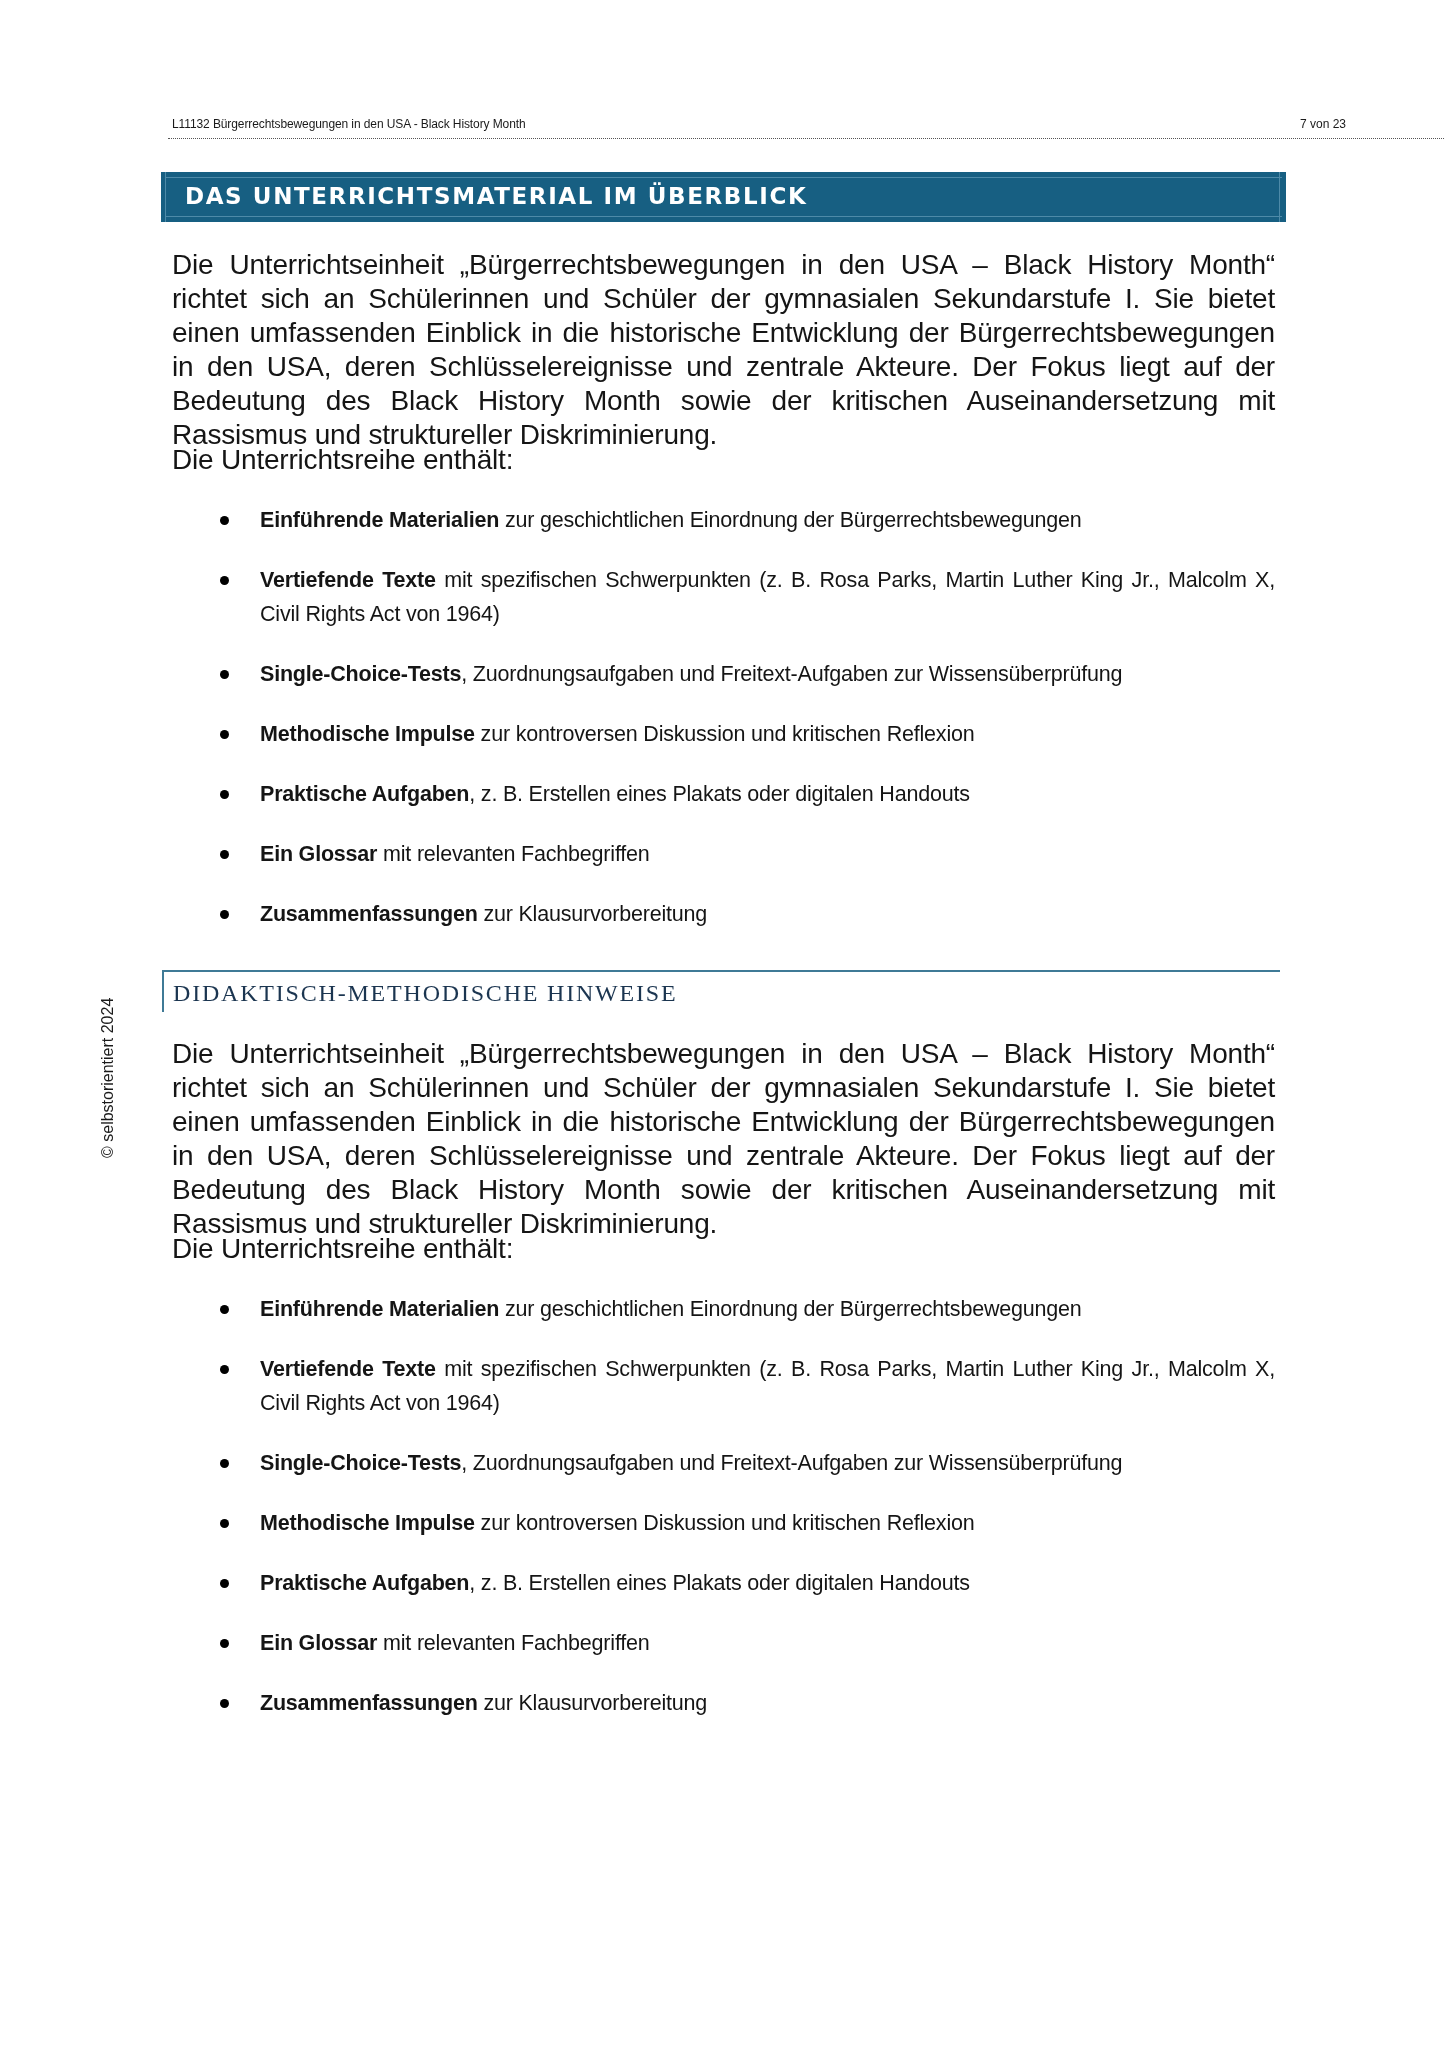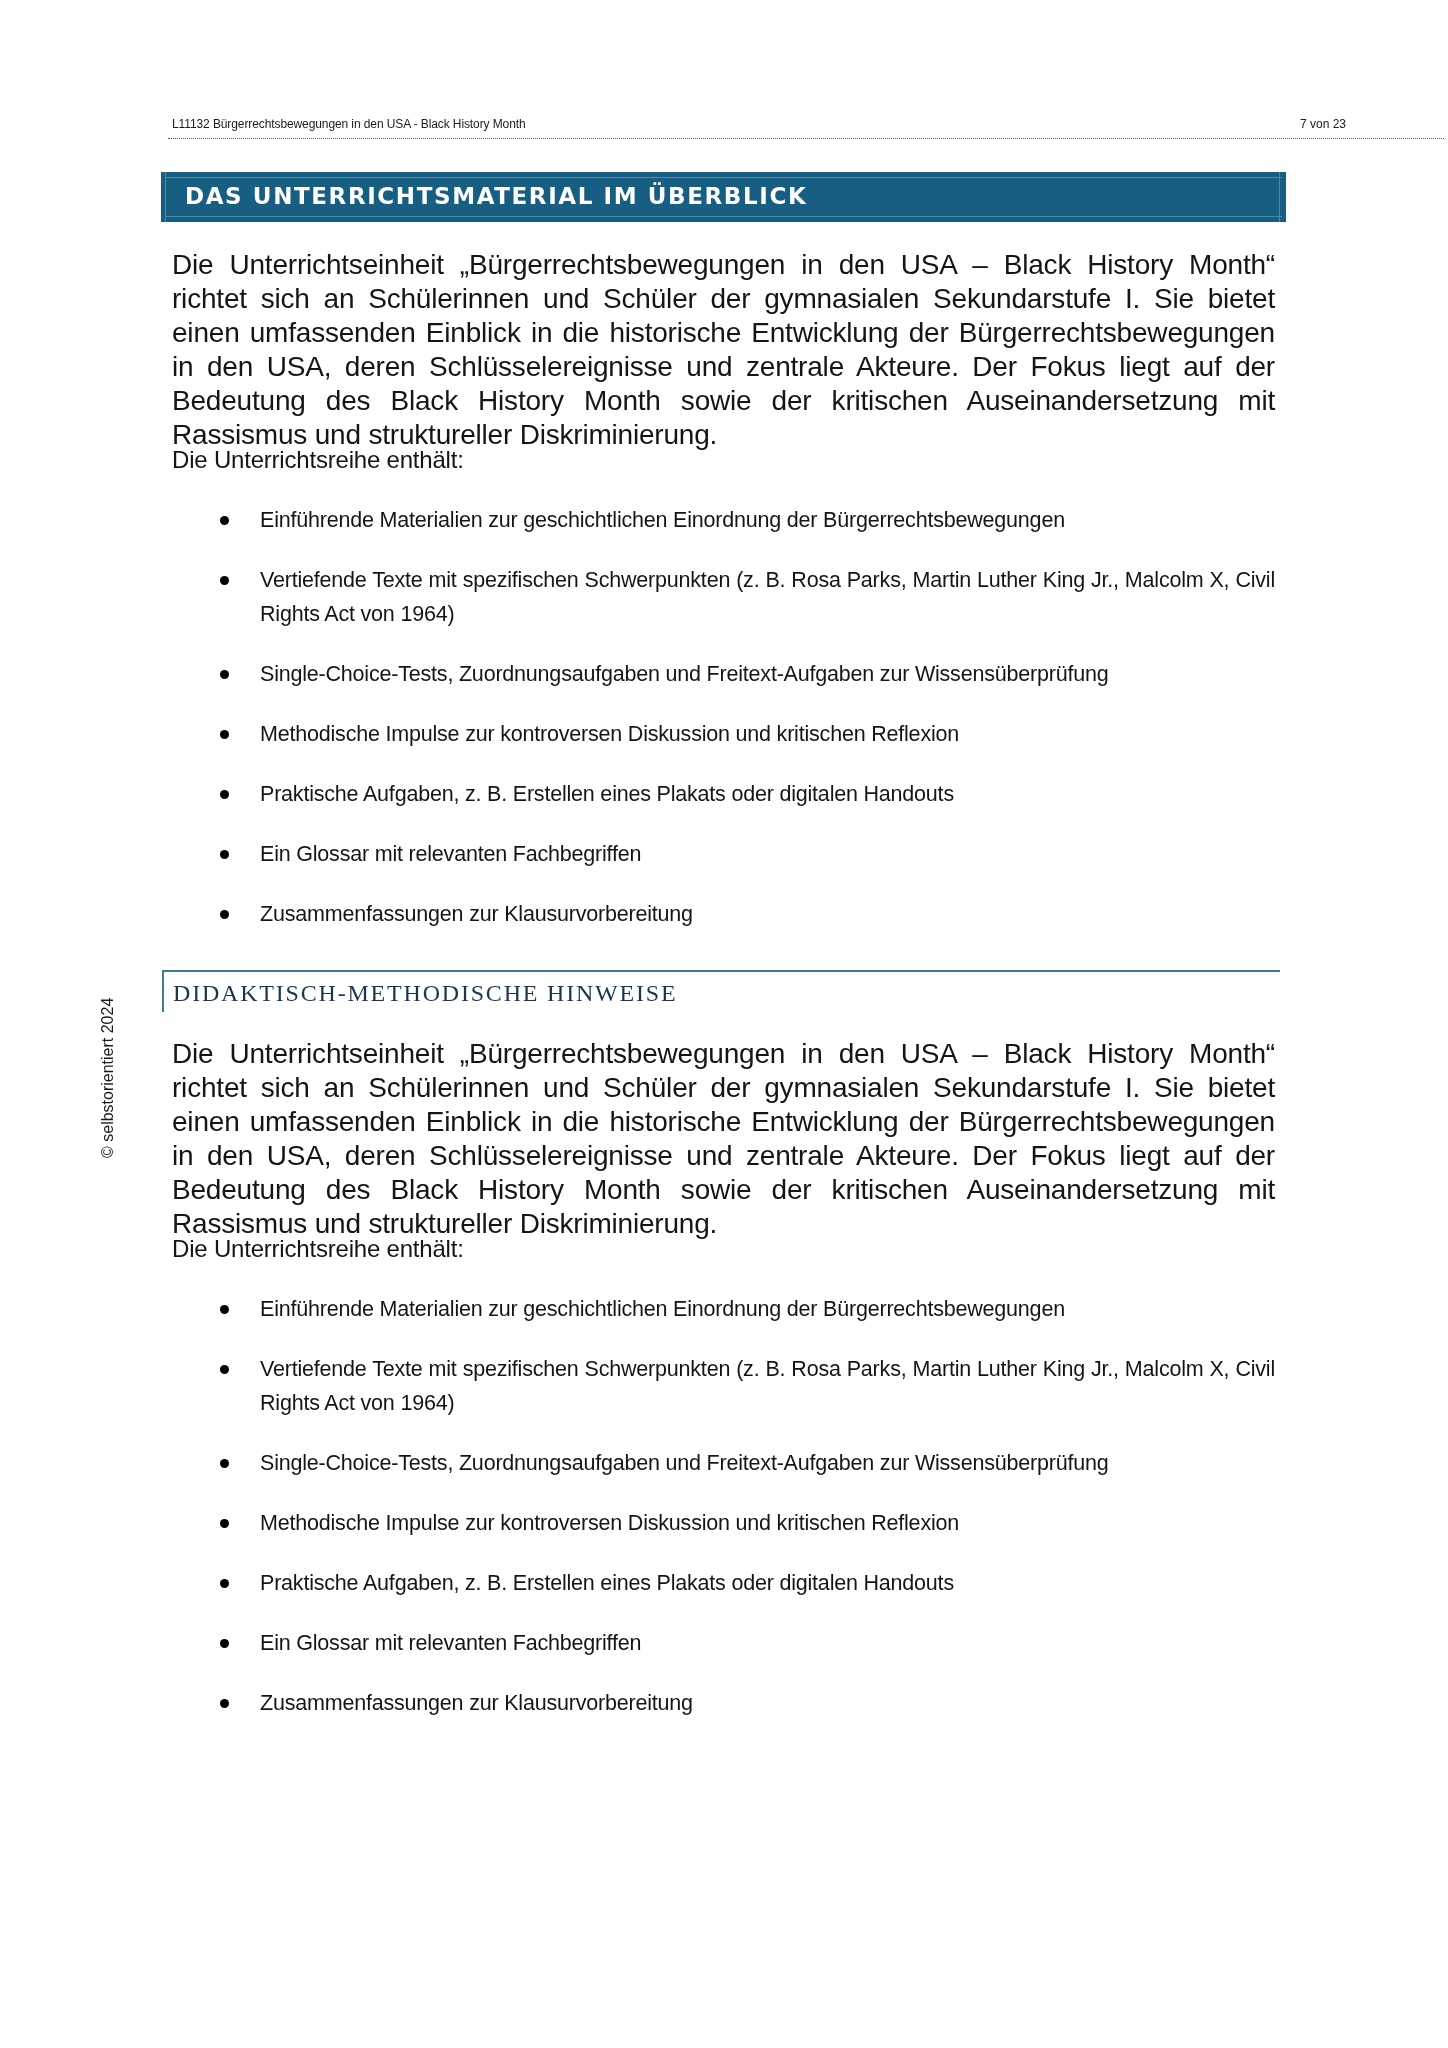--- a/index.html
+++ b/index.html
@@ -100,21 +100,21 @@
       line-height: 34px;
       text-align: justify;
       color: #151515;
       font-family: "Liberation Sans", sans-serif;
       margin: 0;
       letter-spacing: -0.2px;
     }
     .intro-label {
       position: absolute;
       left: 172px;
-      font-size: 24px;
+      font-size: 28px;
       line-height: 34px;
       color: #151515;
       margin: 0;
       letter-spacing: -0.2px;
       text-align: center;
     }
     .bullet-list {
       position: absolute;
       left: 172px;
       width: 1103px;
@@ -135,21 +135,21 @@
     .bullet-item .bullet {
       position: absolute;
       left: 48px;
       top: 13px;
       width: 9px;
       height: 9px;
       border-radius: 50%;
       background: #000;
     }
     .bullet-item .bold-part {
-      font-weight: normal;
+      font-weight: bold;
     }
     .copyright {
       position: absolute;
       left: 99px;
       top: 1158px;
       transform: rotate(-90deg);
       transform-origin: left top;
       font-size: 16px;
       color: #1a1a1a;
       white-space: nowrap;

